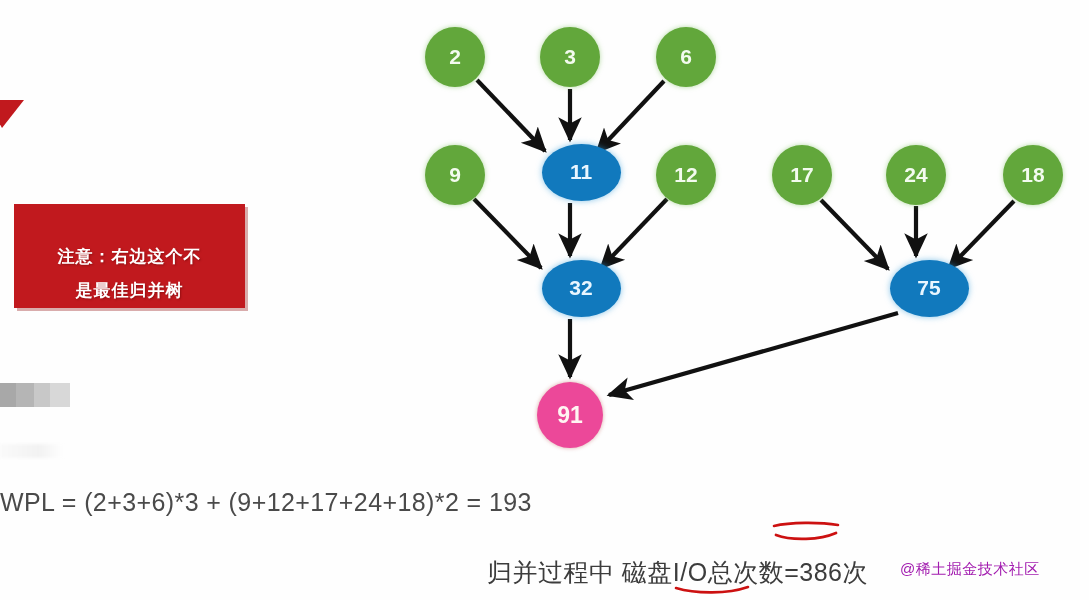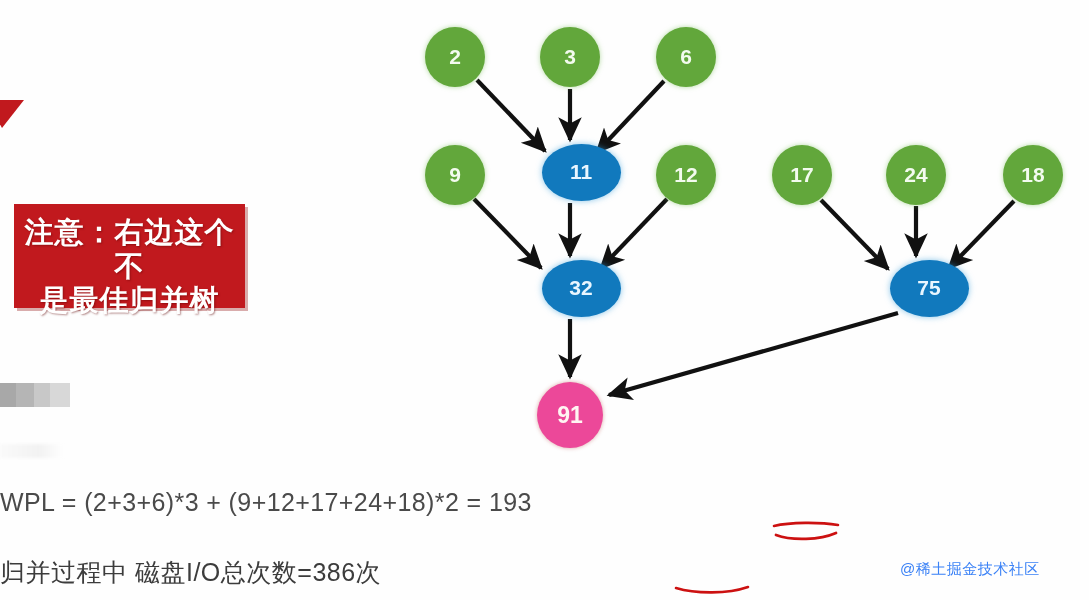--- a/index.html
+++ b/index.html
@@ -40,29 +40,28 @@
   }
   .callout-text {
     position: absolute;
     left: 0;
     top: 0;
     width: 231px;
     height: 104px;
     display: flex;
     flex-direction: column;
     align-items: center;
-    justify-content: flex-start;
+    justify-content: flex-end;
     color: #ffffff;
-    font-size: 29px;
+    font-size: 17px;
     font-weight: bold;
     line-height: 34px;
     letter-spacing: 1px;
     text-align: center;
     text-shadow: 1px 1px 2px rgba(90,0,0,0.45);
-    margin-top: 11px;
   }
   .callout-tail {
     position: absolute;
     left: -14px;
     top: 100px;
     width: 0;
     height: 0;
     border-top: 28px solid #c1191e;
     border-left: 16px solid transparent;
     border-right: 22px solid transparent;
@@ -126,21 +125,21 @@
     z-index: 5;
   }
   .formula .u-red {
     position: relative;
   }
   .bottom-line {
     position: absolute;
     left: 0;
     top: 556px;
     width: 868px;
-    text-align: left;
+    text-align: right;
     font-size: 25px;
     color: #3c3c3c;
     letter-spacing: 0.5px;
     white-space: nowrap;
     z-index: 5;
   }
   
   .underline-svg {
     position: absolute;
     z-index: 7;
@@ -170,21 +169,21 @@
     background: linear-gradient(90deg, #fafafa, #f2f2f2 60%, #ffffff);
     z-index: 2;
     filter: blur(1.5px);
   }
   
   .watermark {
     position: absolute;
     left: 900px;
     top: 560px;
     font-size: 15px;
-    color: #3b82f6;
+    color: #a21caf;
     letter-spacing: 0.5px;
     z-index: 5;
     white-space: nowrap;
   }
   .watermark2 {
     position: absolute;
     left: 930px;
     top: 586px;
     font-size: 14px;
     color: #dddfe3;

